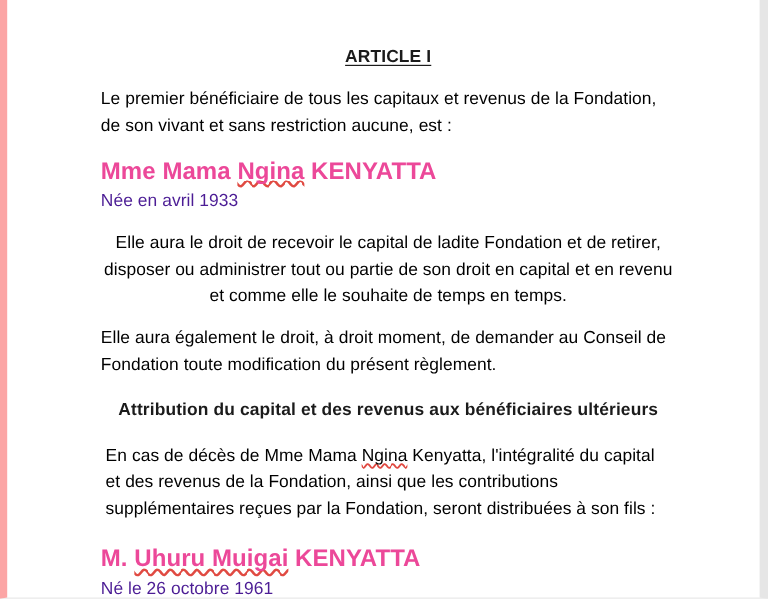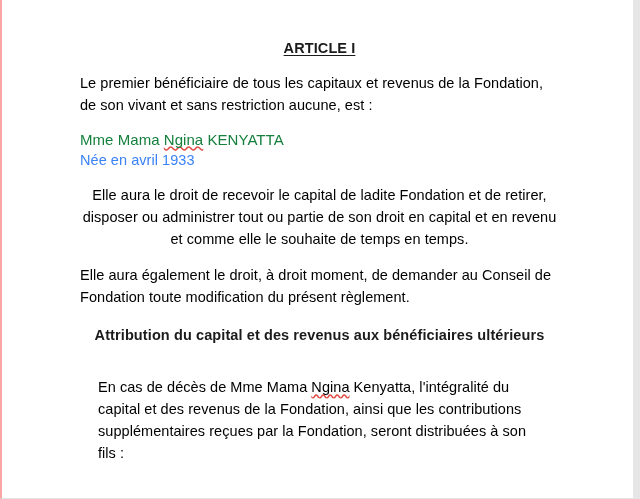--- a/index.html
+++ b/index.html
@@ -14,21 +14,21 @@
     overflow: hidden;
   }
 
   
   .page {
     position: relative;
     box-sizing: border-box;
     width: 640px;
     height: 499px;
     background: #ffffff;
-    border-left: 2px solid #fca5a5;
+    border-left: 6px solid #fca5a5;
     border-right: 7px solid #e6e6e6;
     border-bottom: 1px solid #e3e3e3;
   }
 
   .content {
     position: absolute;
     left: 78px;
     top: 0;
     width: 479px;
   }
@@ -48,30 +48,30 @@
 
   .para {
     font-size: 14.5px;
     color: #000000;
     line-height: 1.52;
     text-align: left;
     letter-spacing: 0.05px;
   }
 
   .name-line {
-    font-size: 15px;
-    font-weight: normal;
-    color: #15803d;
+    font-size: 20px;
+    font-weight: bold;
+    color: #ec4899;
     line-height: 1.45;
     letter-spacing: 0.05px;
   }
 
   .sub-line {
     font-size: 14.5px;
-    color: #3b82f6;
+    color: #4c1d95;
     line-height: 1.45;
     letter-spacing: 0.05px;
   }
 
   
   .spell {
     text-decoration: underline wavy #e04a42;
     text-decoration-skip-ink: none;
     text-underline-offset: 1px;
     -webkit-text-decoration: underline wavy #e04a42;
@@ -114,21 +114,24 @@
 
     <p class="para" style="margin:0;">Elle aura également le droit, à droit moment, de demander au Conseil de Fondation toute modification du présent règlement.</p>
 
     <div class="gap-before-art2"></div>
 
 
     <div class="doc-heading">Attribution du capital et des revenus aux bénéficiaires ultérieurs</div>
 
     <div class="gap-after-h1"></div>
 
-    <p class="para" style="margin:18px;"><span>En cas de décès de Mme Mama </span><span class="spell">Ngina</span><span> Kenyatta, l'intégralité du capital et des revenus de la Fondation, ainsi que les contributions supplémentaires reçues par la Fondation, seront distribuées à son fils :</span></p>
+    <p class="para" style="margin:4px;"><span>En cas de décès de Mme Mama </span><span class="spell">Ngina</span><span> Kenyatta, l'intégralité du capital et des revenus de la Fondation, ainsi que les contributions supplémentaires reçues par la Fondation, seront distribuées à son fils :</span></p>
 
     <div class="gap-para"></div>
 
+    <div class="name-line">
+      <span>M. </span><span class="spell">Uhuru Muigai</span><span> KENYATTA</span>
+    </div>
 
     <div class="sub-line">Né le 26 octobre 1961</div>
 
   </div>
 </div>
 
 </body></html>

